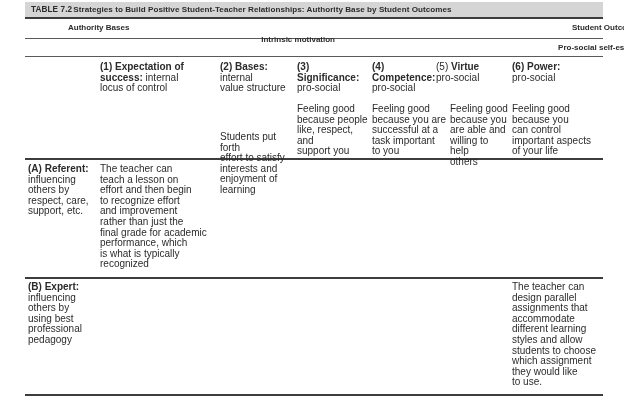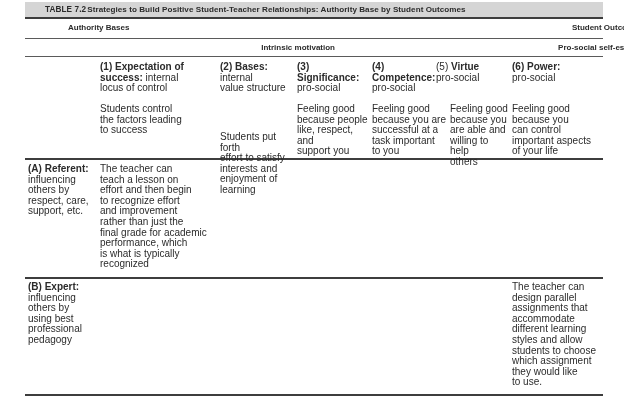--- a/index.html
+++ b/index.html
@@ -3,21 +3,21 @@
 <meta charset="utf-8">
 <style>
   * { margin:0; padding:0; box-sizing:border-box; }
   html,body { background:#ffffff; }
   .page {
     position:relative; width:624px; height:412px; background:#ffffff;
     font-family:"Liberation Sans", sans-serif; color:#2b2b2b; overflow:hidden;
   }
   .caption-bar {
     position:absolute; left:25px; top:2px; width:578px; height:15px;
-    background:#d5d5d5; display:flex; align-items:center; padding-left:20px;
+    background:#d5d5d5; display:flex; align-items:center; padding-left:6px;
   }
   .caption-bar .tnum  { font-size:8.2px; font-weight:bold; letter-spacing:0.1px; }
   .caption-bar .ttitle{ font-size:8.1px; font-weight:bold; margin-left:1px; letter-spacing:0.05px; }
   .rule { position:absolute; background:#3d3d3d; }
   .rule.thin { background:#5a5a5a; }
   .txt { position:absolute; font-size:10px; line-height:10.6px; white-space:pre-line; }
   .hb  { position:absolute; font-size:8px; font-weight:bold; line-height:10px;margin-left:40px; }
   .center { text-align:right; }
   .b  { font-weight:bold; }
   .np { font-weight:normal; }
@@ -35,40 +35,37 @@
   <div class="rule" style="left:25px; top:17px; width:578px; height:2px;"></div>
   <div class="rule thin" style="left:25px; top:38px; width:578px; height:1px;"></div>
   <div class="rule thin" style="left:25px; top:56px; width:578px; height:1px;"></div>
   <div class="rule" style="left:25px; top:158px; width:578px; height:2px;"></div>
   <div class="rule" style="left:25px; top:277px; width:578px; height:2px;"></div>
   <div class="rule" style="left:25px; top:394px; width:578px; height:2px;"></div>
 
   <div class="hb" style="left:28px; top:23px;">Authority Bases</div>
   <div class="hb center" style="left:100px; top:23px; width:503px;">Student Outcomes</div>
 
-  <div class="hb center" style="left:100px; top:43px; width:195px;">Intrinsic motivation</div>
+  <div class="hb center" style="left:100px; top:35px; width:195px;">Intrinsic motivation</div>
   <div class="hb center" style="left:297px; top:43px; width:306px;">Pro-social self-esteem</div>
 
   <div class="txt" style="left:100px; top:62px; width:115px;"><span class="b">(1)</span> <span class="b">Expectation of
 success:</span><span> internal
 locus of control</span></div>
   <div class="txt" style="left:220px; top:62px; width:75px;"><span class="b">(2)</span> <span class="b">Bases:</span><span> internal
 value structure</span></div>
   <div class="txt" style="left:297px; top:62px; width:73px;"><span class="b">(3)</span> <span class="b">Significance:</span><span>
 pro-social</span></div>
   <div class="txt" style="left:372px; top:62px; width:75px;"><span class="b">(4)</span> <span class="b">Competence:</span><span>
 pro-social</span></div>
   <div class="txt" style="left:436px; top:62px; width:60px;"><span class="np">(5)</span> <span class="b">Virtue</span><span>
 pro-social</span></div>
   <div class="txt" style="left:512px; top:62px; width:92px;"><span class="b">(6)</span> <span class="b">Power:</span><span>
 pro-social</span></div>
 
-  <div class="txt" style="left:100px; top:104px; width:115px;">Students control
-the factors leading
-to success</div>
   <div class="txt" style="left:220px; top:104px; width:75px;margin-top:28px;">Students put forth
 effort to satisfy
 interests and
 enjoyment of
 learning</div>
   <div class="txt" style="left:297px; top:104px; width:73px;">Feeling good
 because people
 like, respect, and
 support you</div>
   <div class="txt" style="left:372px; top:104px; width:75px;">Feeling good

